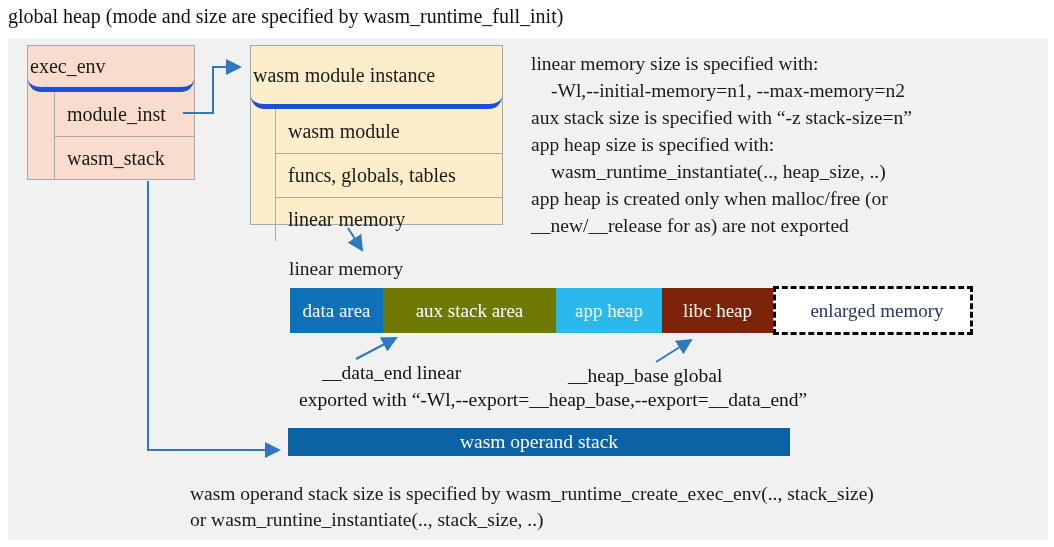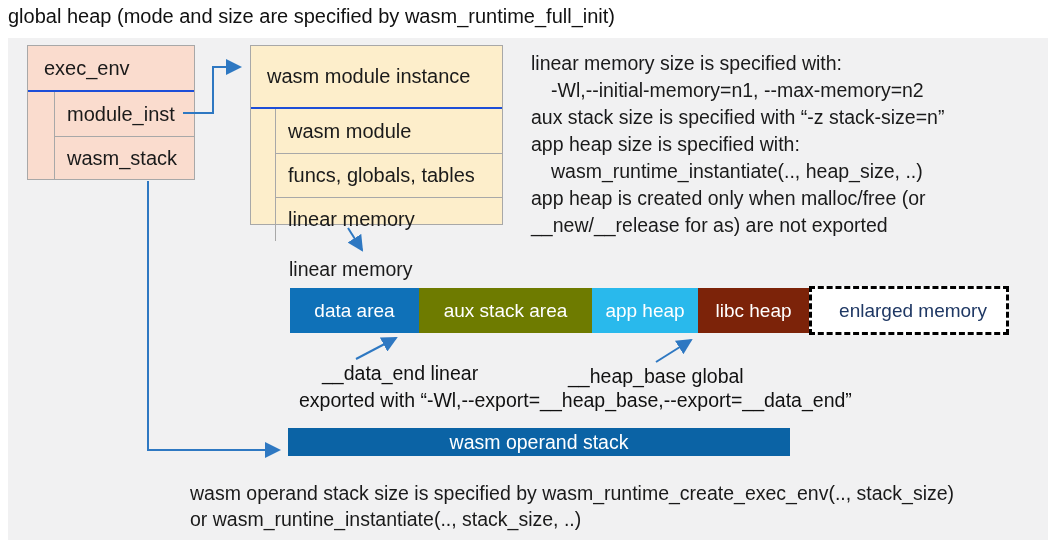--- a/index.html
+++ b/index.html
@@ -1,25 +1,25 @@
 <!DOCTYPE html>
 <html><head>
 <meta charset="utf-8">
 <style>
   html,body{margin:0;padding:0;background:#ffffff;}
   #page{position:relative;width:1054px;height:547px;background:#ffffff;overflow:hidden;
-        font-family:Liberation Sans, sans-serif;color:#1a1a1a;}
+        font-family:Liberation Serif, serif;color:#1a1a1a;}
   .abs{position:absolute;}
   #title{left:8px;top:5px;font-size:20px;color:#111;}
   #panel{left:8px;top:38px;width:1040px;height:502px;background:#f1f1f2;}
 
   
   .struct-box{border:1px solid #a8a8a8;box-sizing:border-box;}
-  .struct-box .hdr{font-size:20px;display:flex;align-items:center;padding-left:16px;
-                   border-bottom:2px solid #1d4ed8;box-sizing:border-box;}
+  .struct-box .hdr{font-size:20px;display:flex;align-items:center;padding-left:2px;
+                   border-bottom:5px solid #1d4ed8;box-sizing:border-box;border-radius:13px;}
   .struct-box .rows{box-sizing:border-box;}
   .struct-box .row{display:flex;align-items:center;padding-left:12px;font-size:20px;
                    border-left:1px solid #a8a8a8;box-sizing:border-box;}
   .struct-box .row + .row{border-top:1px solid #a8a8a8;}
   #exec-env{left:27px;top:45px;width:168px;height:135px;background:#fadcce;}
   #exec-env .hdr{height:46px;}
   #exec-env .rows{margin-left:26px;}
   #exec-env .row{height:44px;}
   #module-instance{left:250px;top:45px;width:253px;height:180px;background:#fdeecb;}
   #module-instance .hdr{height:63px;}
@@ -28,21 +28,21 @@
 
   
   #notes-right{left:531px;top:50px;width:515px;font-size:19.5px;line-height:27px;}
   #notes-right .indent{padding-left:20px;}
 
   
   #lm-label{left:289px;top:258px;font-size:19.5px;}
   #membar{left:290px;top:288px;height:45px;display:flex;}
   .seg{height:45px;display:flex;align-items:center;justify-content:center;
        font-size:19px;color:#ffffff;box-sizing:border-box;}
-  .seg-data{width:129px;background:#0f71b8;}
+  .seg-data{width:93px;background:#0f71b8;}
   .seg-aux{width:173px;background:#6e7b00;}
   .seg-app{width:106px;background:#29b9ec;}
   .seg-libc{width:111px;background:#7c2309;}
   .seg-enl{width:200px;background:#ffffff;color:#1f3864;border:3px dashed #000;
            margin-top:-2px;height:49px;padding-left:8px;}
 
   .anno{font-size:19.5px;color:#111;}
   #anno-data-end{left:322px;top:362px;}
   #anno-heap-base{left:568px;top:365px;}
   #anno-exported{left:299px;top:389px;}

